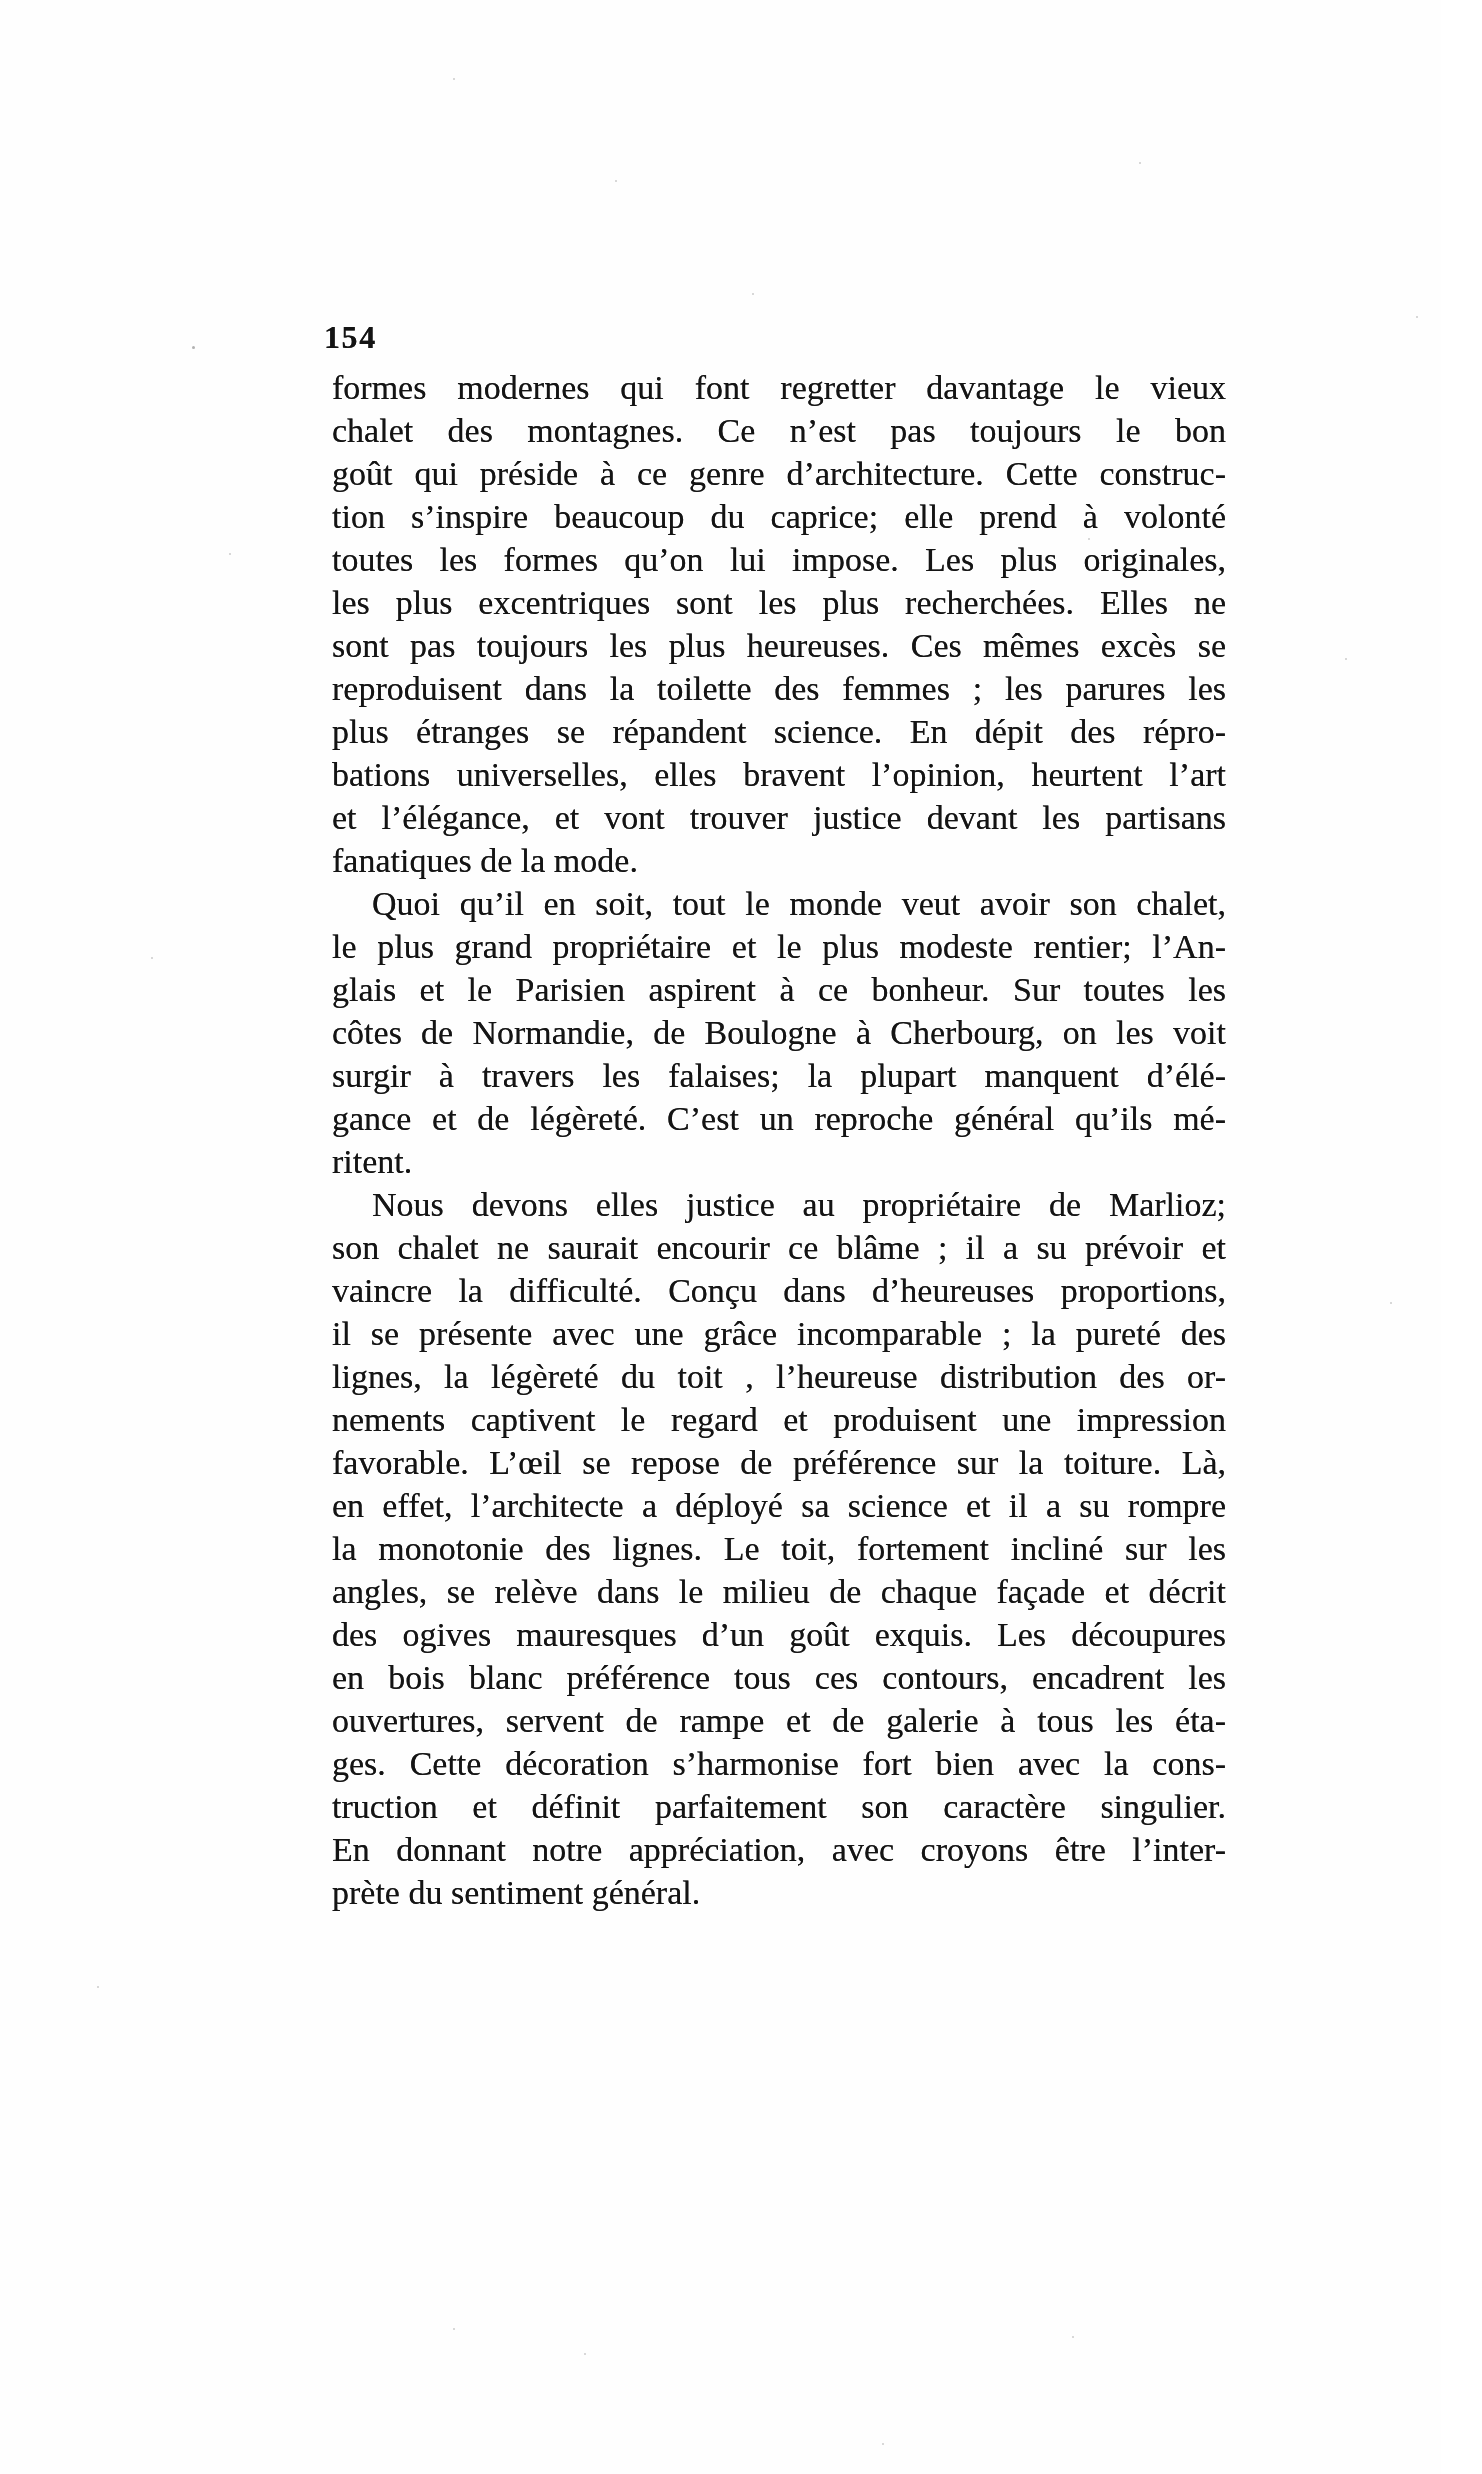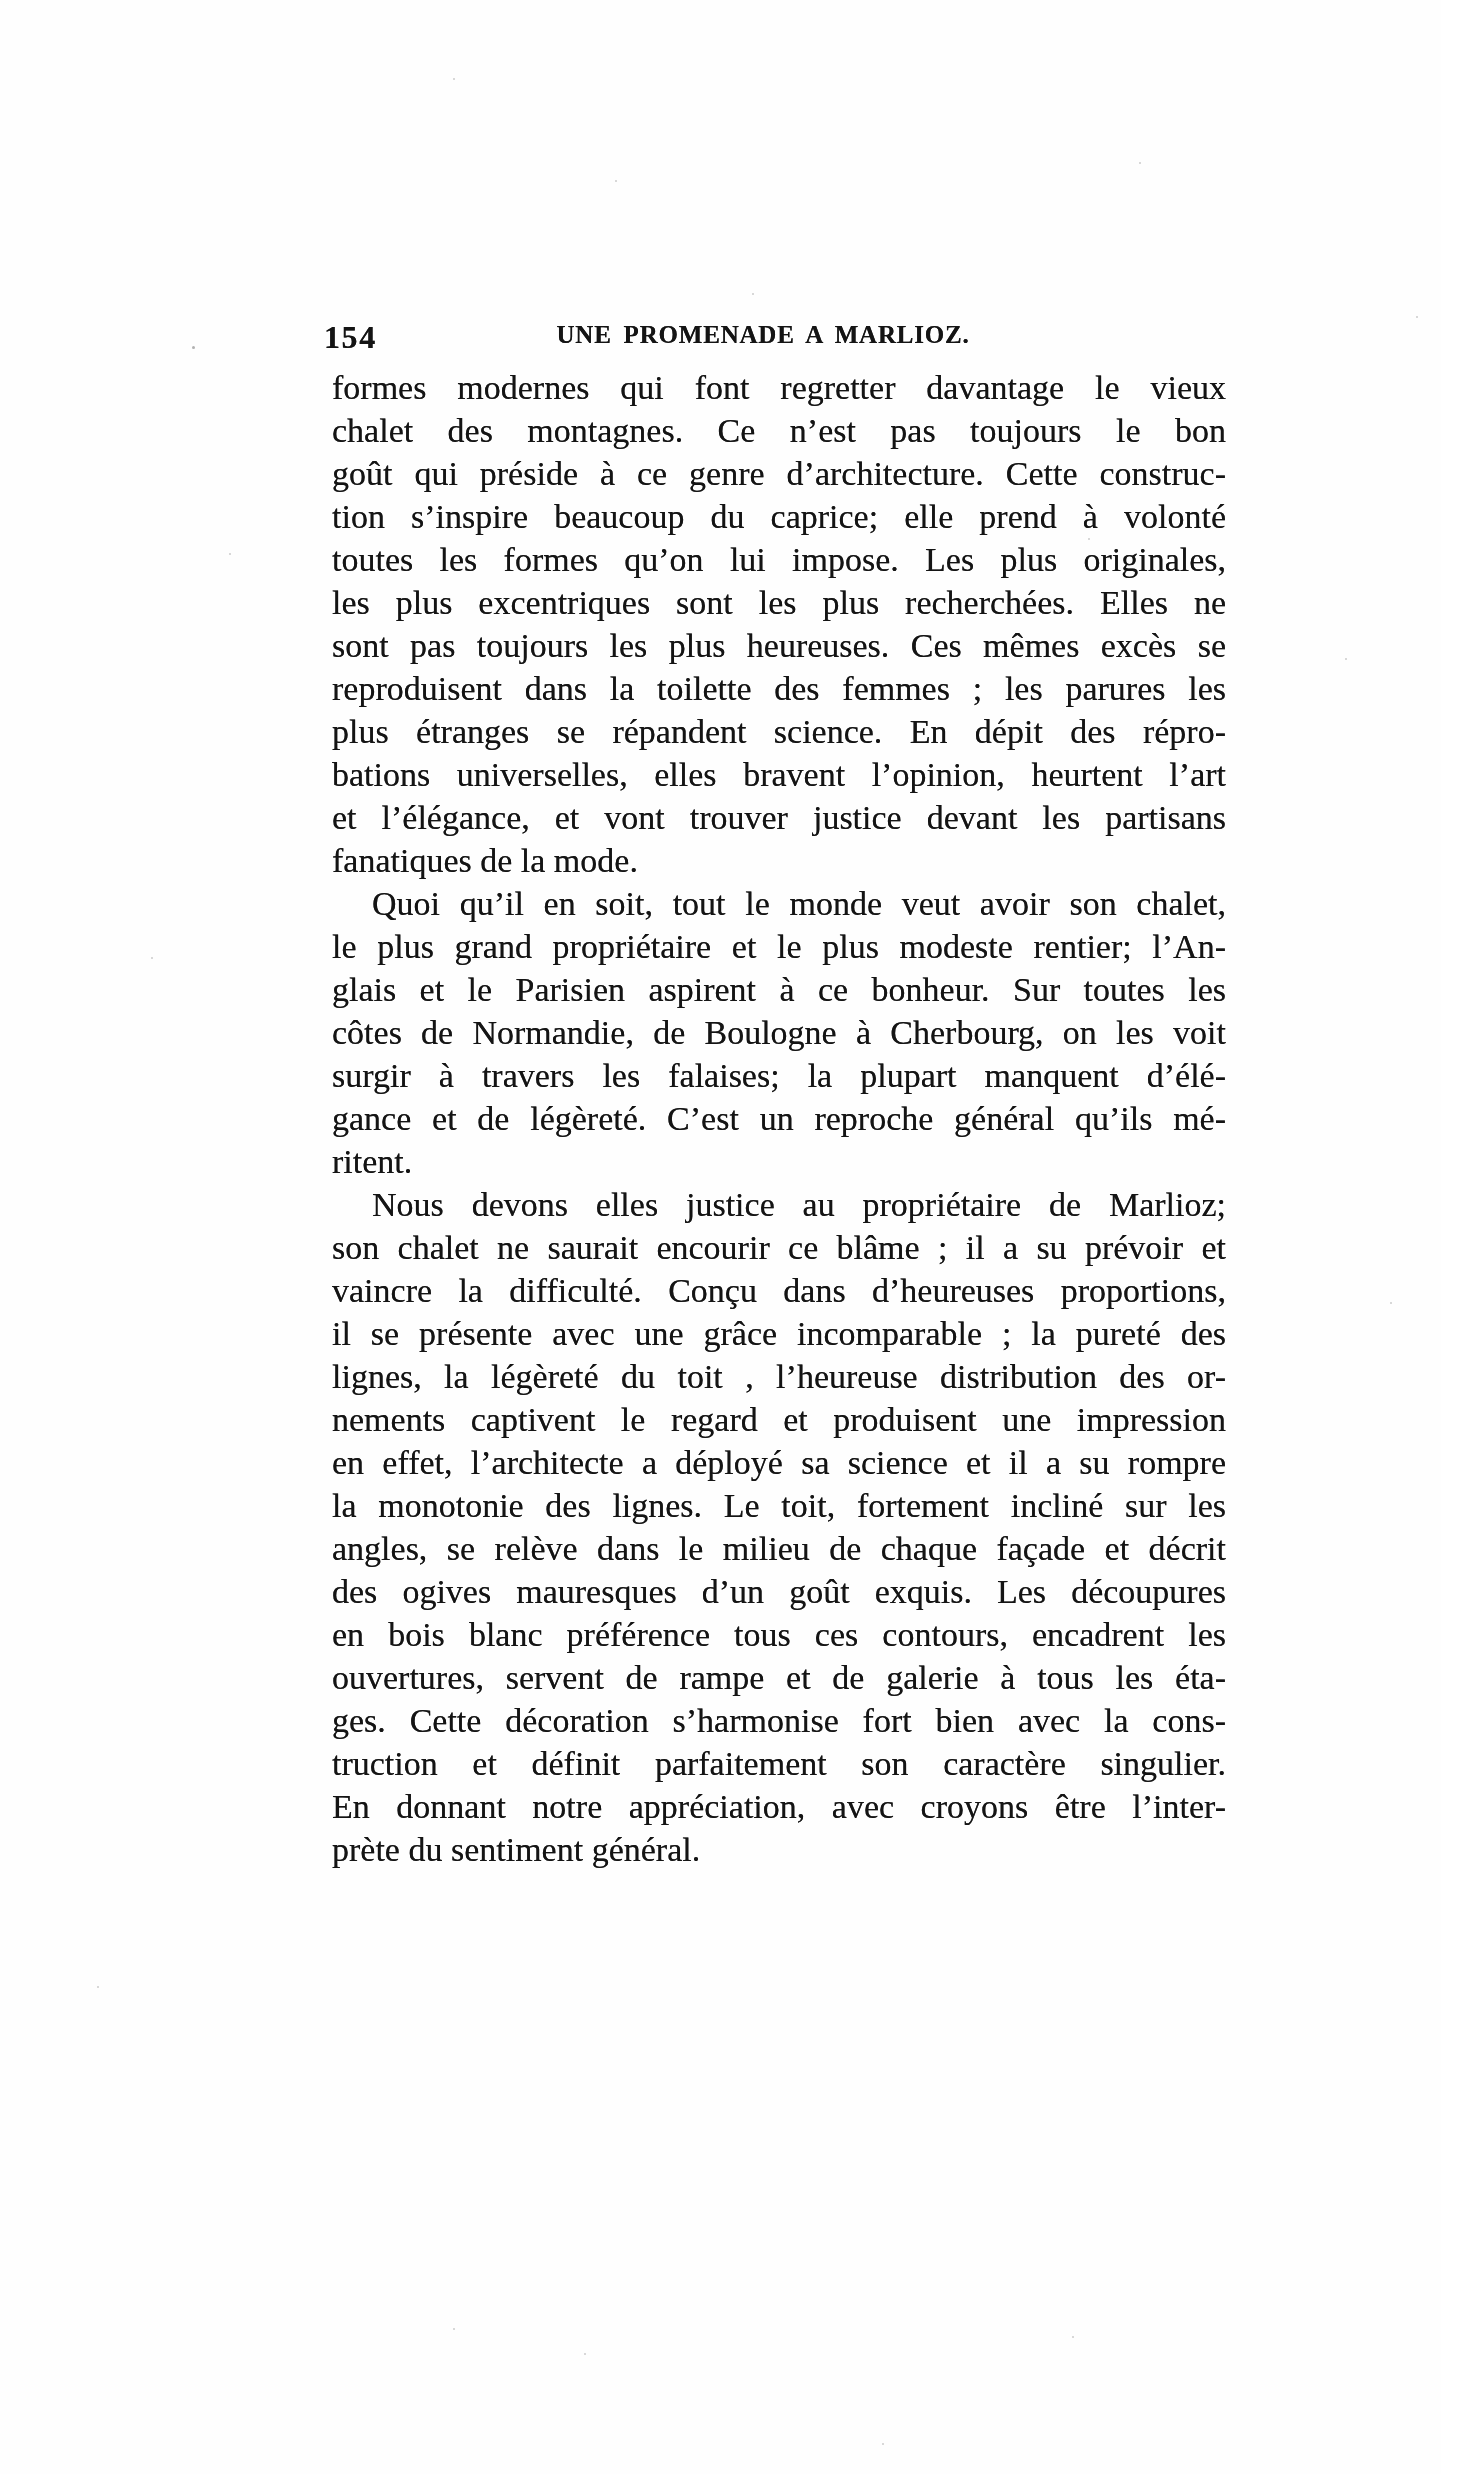--- a/index.html
+++ b/index.html
@@ -45,21 +45,20 @@
   }
   .speck.sm{width:2.4px;height:2.4px;opacity:.3;}
 </style>
 </head>
 <body>
 
 <div class="page">
 
   <div class="header">
     <span class="page-number">154</span>
-    <span class="running-title">UNE PROMENADE A MARLIOZ.</span>
   </div>
 
   <div class="text-block" id="text-block">
       <div class="line">formes modernes qui font regretter davantage le vieux</div>
       <div class="line">chalet des montagnes. Ce n’est pas toujours le bon</div>
       <div class="line">goût qui préside à ce genre d’architecture. Cette construc-</div>
       <div class="line">tion s’inspire beaucoup du caprice; elle prend à volonté</div>
       <div class="line">toutes les formes qu’on lui impose. Les plus originales,</div>
       <div class="line">les plus excentriques sont les plus recherchées. Elles ne</div>
       <div class="line">sont pas toujours les plus heureuses. Ces mêmes excès se</div>
@@ -74,20 +73,21 @@
       <div class="line">côtes de Normandie, de Boulogne à Cherbourg, on les voit</div>
       <div class="line">surgir à travers les falaises; la plupart manquent d’élé-</div>
       <div class="line">gance et de légèreté. C’est un reproche général qu’ils mé-</div>
       <div class="line para-end">ritent.</div>
       <div class="line indent">Nous devons elles justice au propriétaire de Marlioz;</div>
       <div class="line">son chalet ne saurait encourir ce blâme ; il a su prévoir et</div>
       <div class="line">vaincre la difficulté. Conçu dans d’heureuses proportions,</div>
       <div class="line">il se présente avec une grâce incomparable ; la pureté des</div>
       <div class="line">lignes, la légèreté du toit , l’heureuse distribution des or-</div>
       <div class="line">nements captivent le regard et produisent une impression</div>
+      <div class="line">favorable. L’œil se repose de préférence sur la toiture. Là,</div>
       <div class="line">en effet, l’architecte a déployé sa science et il a su rompre</div>
       <div class="line">la monotonie des lignes. Le toit, fortement incliné sur les</div>
       <div class="line">angles, se relève dans le milieu de chaque façade et décrit</div>
       <div class="line">des ogives mauresques d’un goût exquis. Les découpures</div>
       <div class="line">en bois blanc préférence tous ces contours, encadrent les</div>
       <div class="line">ouvertures, servent de rampe et de galerie à tous les éta-</div>
       <div class="line">ges. Cette décoration s’harmonise fort bien avec la cons-</div>
       <div class="line">truction et définit parfaitement son caractère singulier.</div>
       <div class="line">En donnant notre appréciation, avec croyons être l’inter-</div>
       <div class="line para-end">prète du sentiment général.</div>

